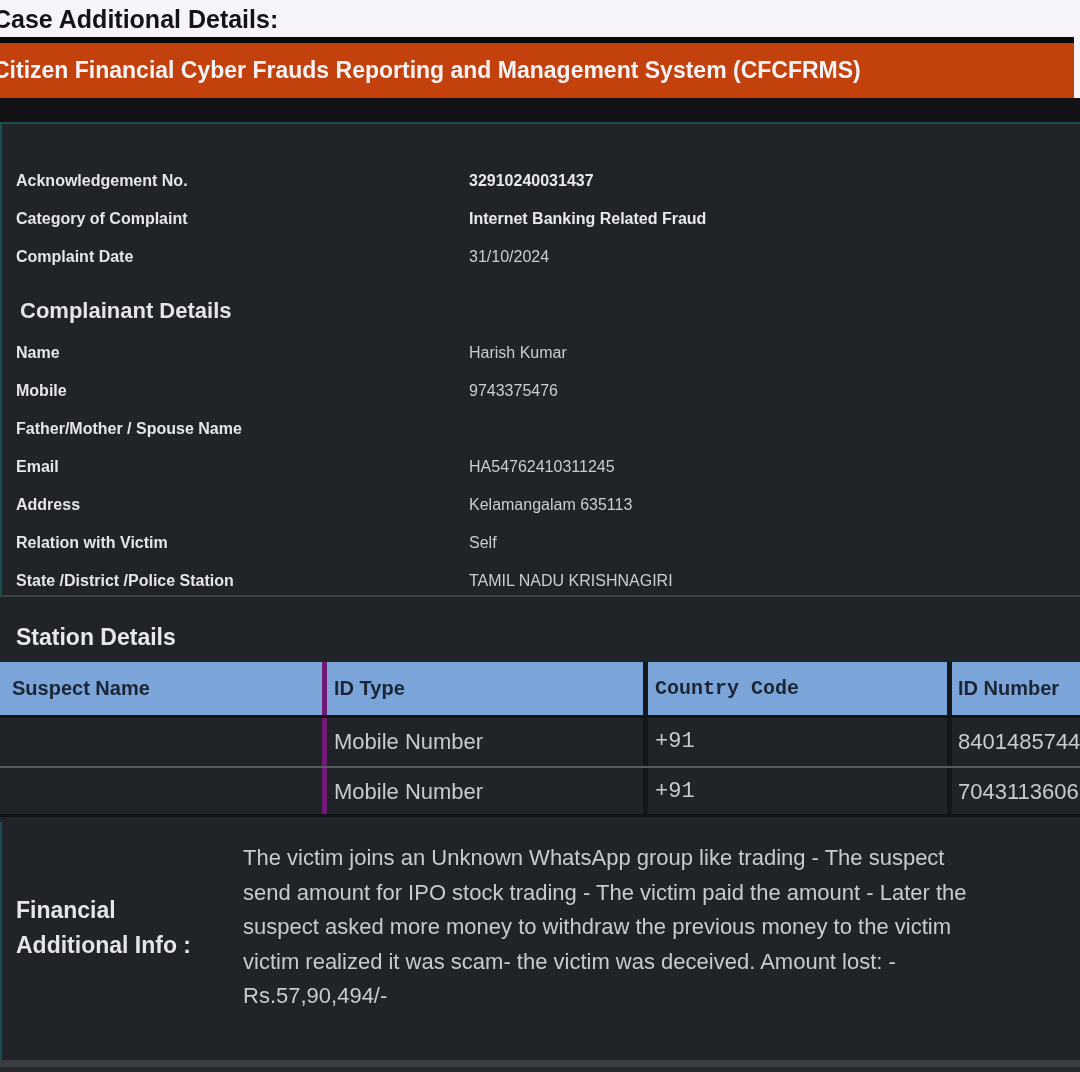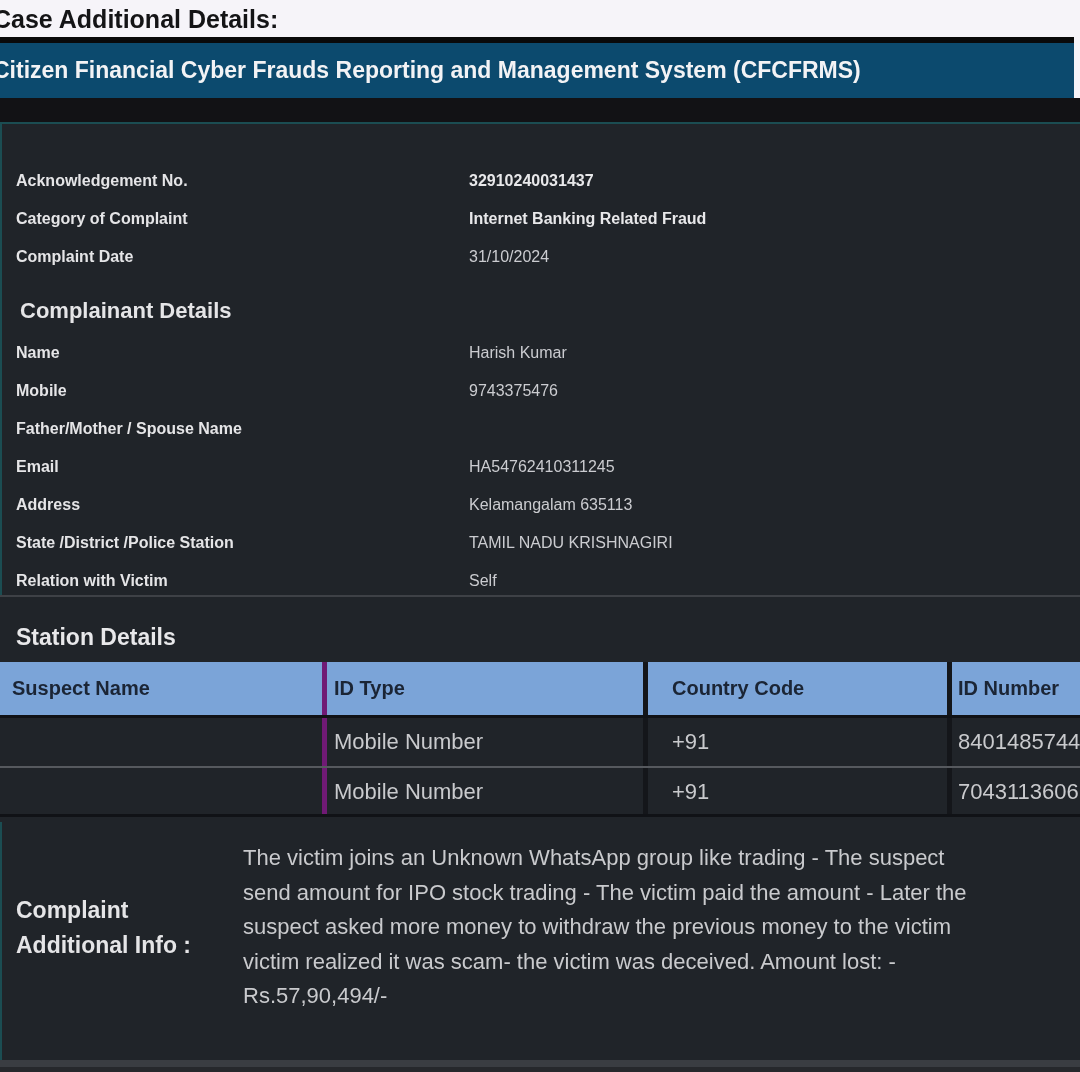--- a/index.html
+++ b/index.html
@@ -13,21 +13,21 @@
   }
   .abs { position:absolute; }
 
   
   .top-white { top:0; left:0; width:1080px; height:98px; background:#f6f4f9; }
   .top-title {
     position:absolute; top:1px; left:-7px; height:36px; line-height:36px;
     font-size:25px; font-weight:bold; color:#141416; white-space:nowrap;
   }
   .black-line { top:37px; left:0; width:1074px; height:6px; background:#0a0a0b; }
-  .sys-header { top:43px; left:0; width:1074px; height:72px; background:#0c4a6e; }
+  .sys-header { top:43px; left:0; width:1074px; height:72px; background:#c2410c; }
   .sys-header span {
     position:absolute; left:-7px; top:0; height:55px; line-height:55px;
     font-size:23px; font-weight:bold; color:#f3f3f5; white-space:nowrap;
   }
   .dark-strip { top:98px; left:0; width:1080px; height:24px; background:#121215; }
 
   
   .details-panel {
     top:122px; left:0; width:1080px; height:475px;
     background:#202429; border-top:2px solid #1b4d52; padding-top:38px;
@@ -53,21 +53,21 @@
   .t-header { display:flex; height:53px; background:#7ba4d8; }
   .t-header .cell {
     line-height:53px; font-size:20px; font-weight:bold; color:#1b2535; white-space:nowrap; overflow:hidden;
   }
   .t-row { display:flex; height:51px; background:#202429; }
   .t-row .cell { line-height:47px; font-size:22px; color:#c9cacd; white-space:nowrap; overflow:hidden; }
   .row-1 { border-top:3px solid #101216; }
   .row-2 { border-top:2px solid #56595e; border-bottom:3px solid #101216; }
   .col-0 { width:322px; padding-left:12px; }
   .col-1 { width:321px; padding-left:7px; border-left:5px solid #701a75; }
-  .col-2 { width:304px; padding-left:24px; border-left:5px solid #14161a; }
+  .col-2 { width:304px; padding-left:7px; border-left:5px solid #14161a;font-family:Liberation Mono, monospace; }
   .col-3 { width:428px; padding-left:6px; border-left:5px solid #14161a; }
 
   
   .complaint-panel { top:822px; left:0; width:1080px; height:238px; background:#202429; }
   .complaint-label {
     position:absolute; top:71px; left:16px;
     font-size:23px; font-weight:bold; color:#e5e5e7; line-height:35px; white-space:nowrap;
   }
   .complaint-lines { position:absolute; top:19px; left:243px; width:1200px; }
   .c-line { height:34.5px; line-height:34.5px; font-size:22px; color:#c9cacd; white-space:nowrap; }
@@ -117,26 +117,26 @@
   </div>
   <div class="kv-row">
     <div class="kv-label">Email</div>
     <div class="kv-value">HA54762410311245</div>
   </div>
   <div class="kv-row">
     <div class="kv-label">Address</div>
     <div class="kv-value">Kelamangalam 635113</div>
   </div>
   <div class="kv-row">
+    <div class="kv-label">Relation with Victim</div>
+    <div class="kv-value">Self</div>
+  </div>
+  <div class="kv-row">
     <div class="kv-label">State /District /Police Station</div>
     <div class="kv-value">TAMIL NADU KRISHNAGIRI</div>
-  </div>
-  <div class="kv-row">
-    <div class="kv-label">Relation with Victim</div>
-    <div class="kv-value">Self</div>
   </div>
 </div>
 
 <div class="abs section-divider"></div>
 
 <div class="abs suspect-heading">Station Details</div>
 
 <div class="abs suspect-table">
   <div class="t-header">
     <div class="cell col-0">Suspect Name</div>
@@ -153,21 +153,21 @@
   <div class="t-row row-2">
     <div class="cell col-0"></div>
     <div class="cell col-1">Mobile Number</div>
     <div class="cell col-2">+91</div>
     <div class="cell col-3">7043113606</div>
   </div>
 </div>
 
 <div class="abs complaint-panel">
   <div class="complaint-label">
-    <div>Complaint</div>
+    <div>Financial</div>
     <div>Additional Info :</div>
   </div>
   <div class="complaint-lines">
     <div class="c-line">The victim joins an Unknown WhatsApp group like trading - The suspect</div>
     <div class="c-line">send amount for IPO stock trading - The victim paid the amount - Later the</div>
     <div class="c-line">suspect asked more money to withdraw the previous money to the victim</div>
     <div class="c-line">victim realized it was scam- the victim was deceived. Amount lost: -</div>
     <div class="c-line">Rs.57,90,494/-</div>
   </div>
 </div>

